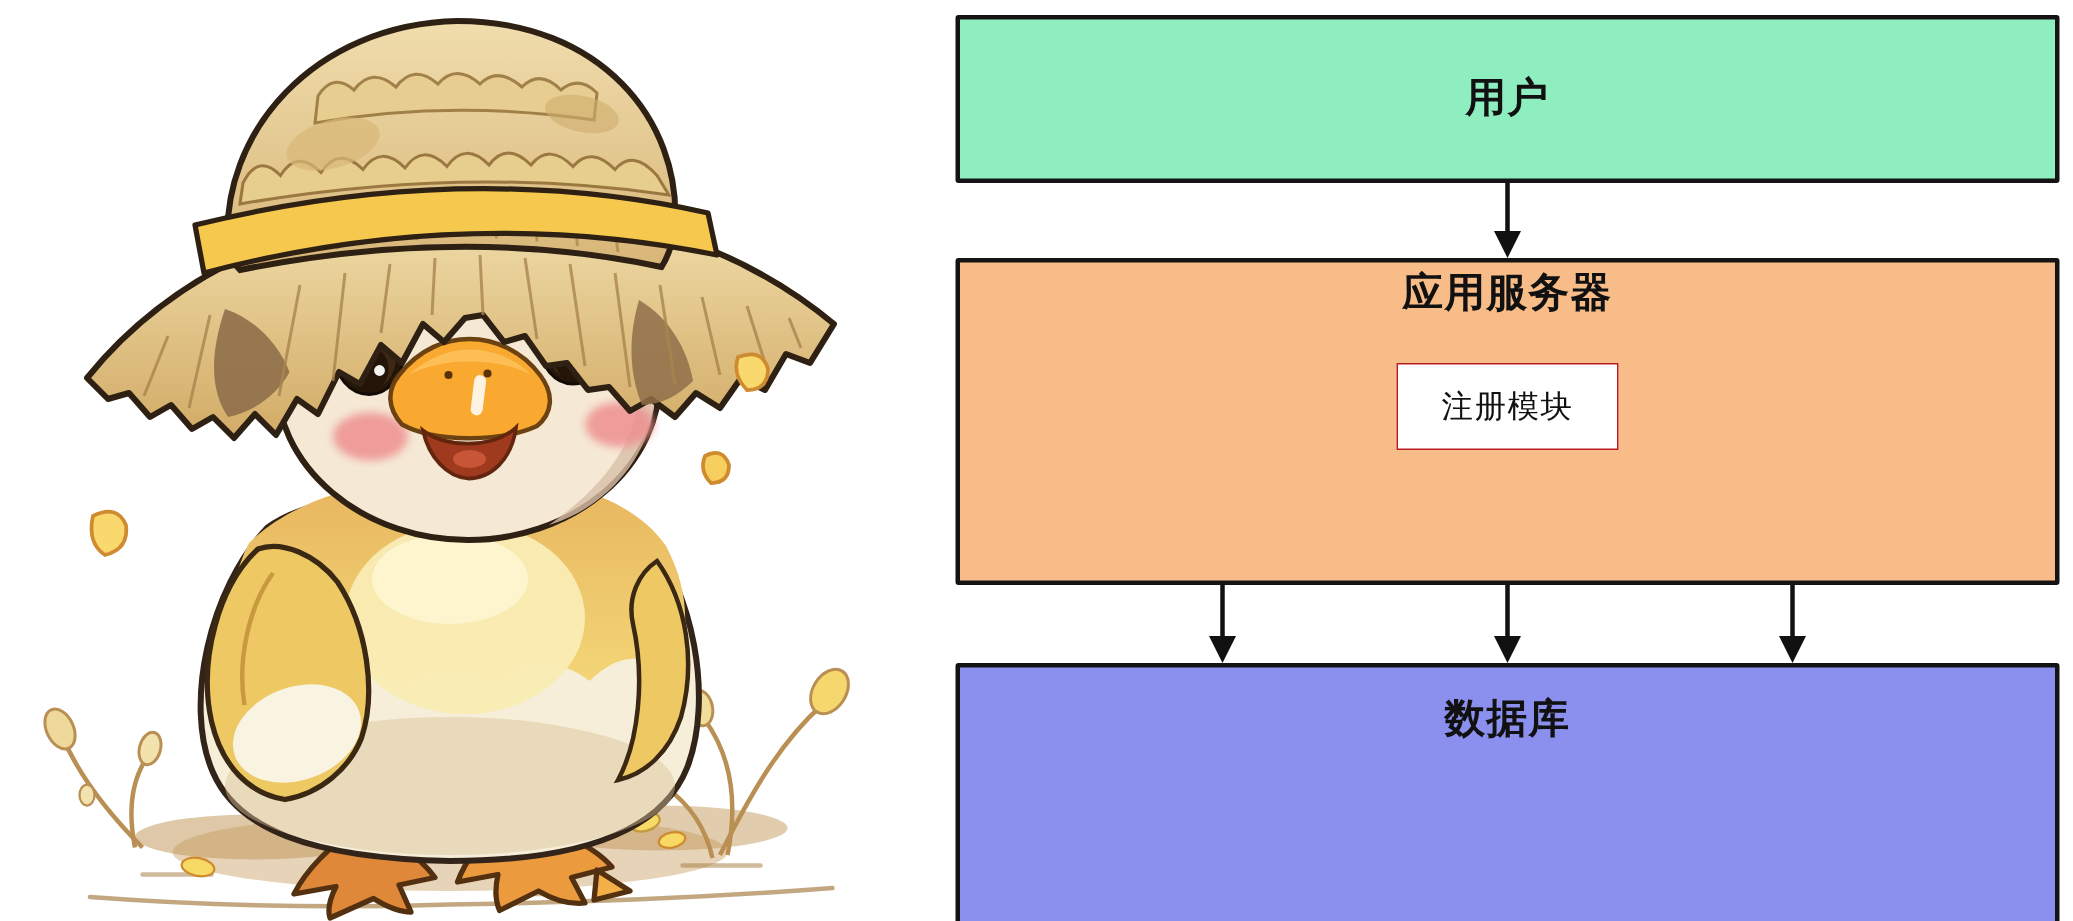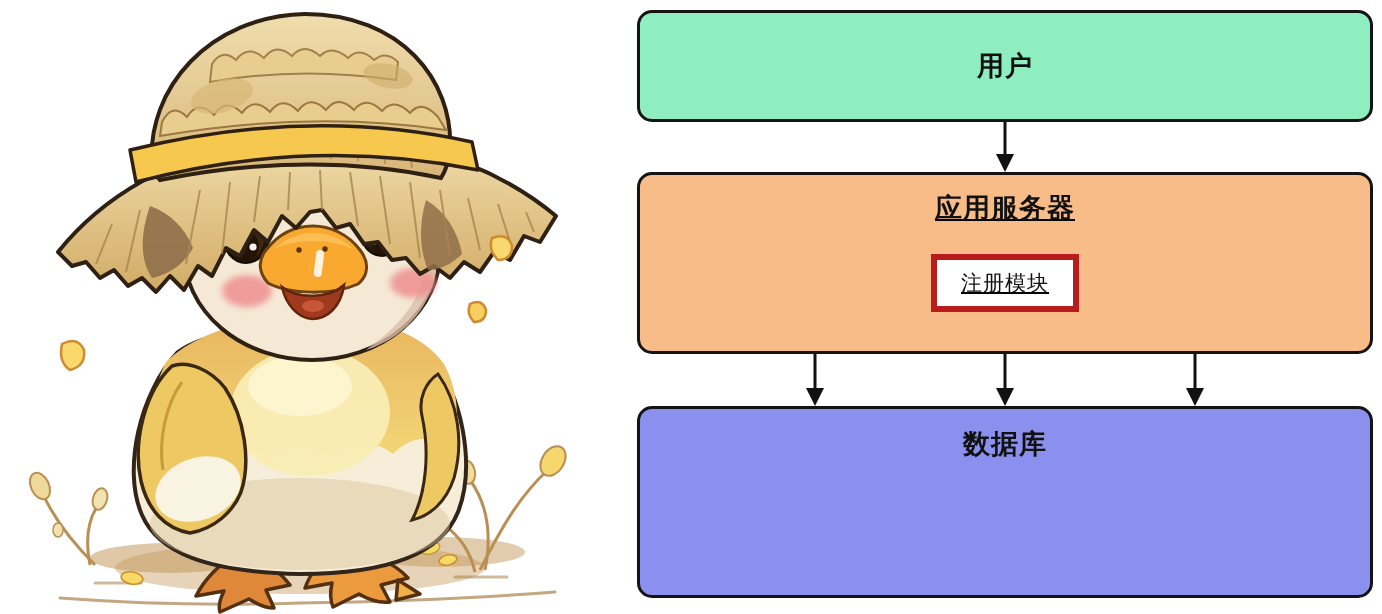--- a/index.html
+++ b/index.html
@@ -11,40 +11,40 @@
   
   .duck-panel{position:absolute;left:0;top:0;width:622px;height:614px;}
   .duck-panel svg{display:block;width:100%;height:100%;}
 
   
   .diagram-panel{
     position:absolute;left:637px;top:10px;width:736px;
     display:flex;flex-direction:column;
   }
   .layer{
-    box-sizing:border-box;border:3px solid #141414;border-radius:15px;
+    box-sizing:border-box;border:3px solid #141414;border-radius:2px;
     width:100%;
   }
   .layer-user{
     height:112px;background:#8FEEC0;
     display:flex;align-items:center;justify-content:center;
   }
-  .layer-app{height:182px;background:#F8BC88;padding-top:15px;text-decoration:underline;}
+  .layer-app{height:218px;background:#F8BC88;padding-top:3px;}
   .layer-db{height:192px;background:#8B90EE;padding-top:17px;}
   .layer-title{
     font-size:27px;font-weight:bold;color:#111;text-align:center;
     line-height:36px;letter-spacing:1px;
   }
   .module-row{
     display:flex;justify-content:center;gap:42px;margin-top:28px;
   }
   .layer-db .module-row{gap:54px;margin-top:38px;}
   .module{
     box-sizing:border-box;width:148px;height:58px;background:#ffffff;
-    border:6px solid #b91c1c;display:flex;align-items:center;justify-content:center;
+    border:1px solid #b91c1c;display:flex;align-items:center;justify-content:center;
     font-size:21px;font-weight:500;color:#111;letter-spacing:1px;
   }
   .layer-db .module{width:165px;height:60px;}
   .arrow-row-single{
     height:50px;display:flex;justify-content:center;align-items:stretch;
   }
   .arrow-row-triple{
     height:52px;display:flex;justify-content:center;gap:42px;
   }
   .arrow-cell{width:148px;display:flex;justify-content:center;}

